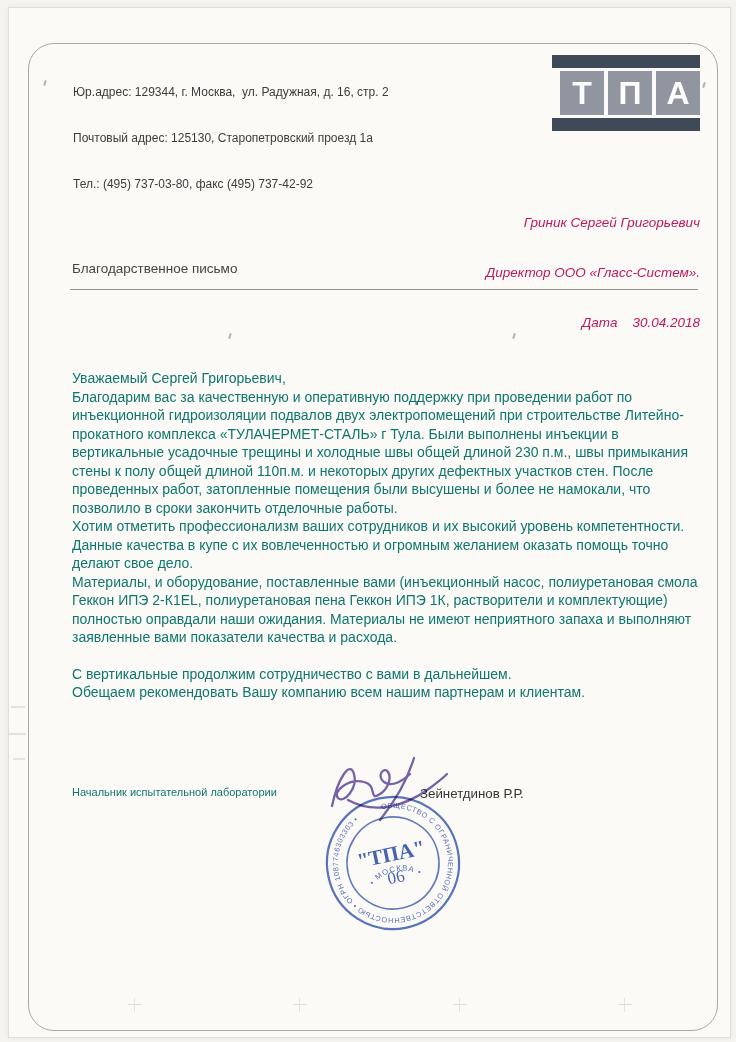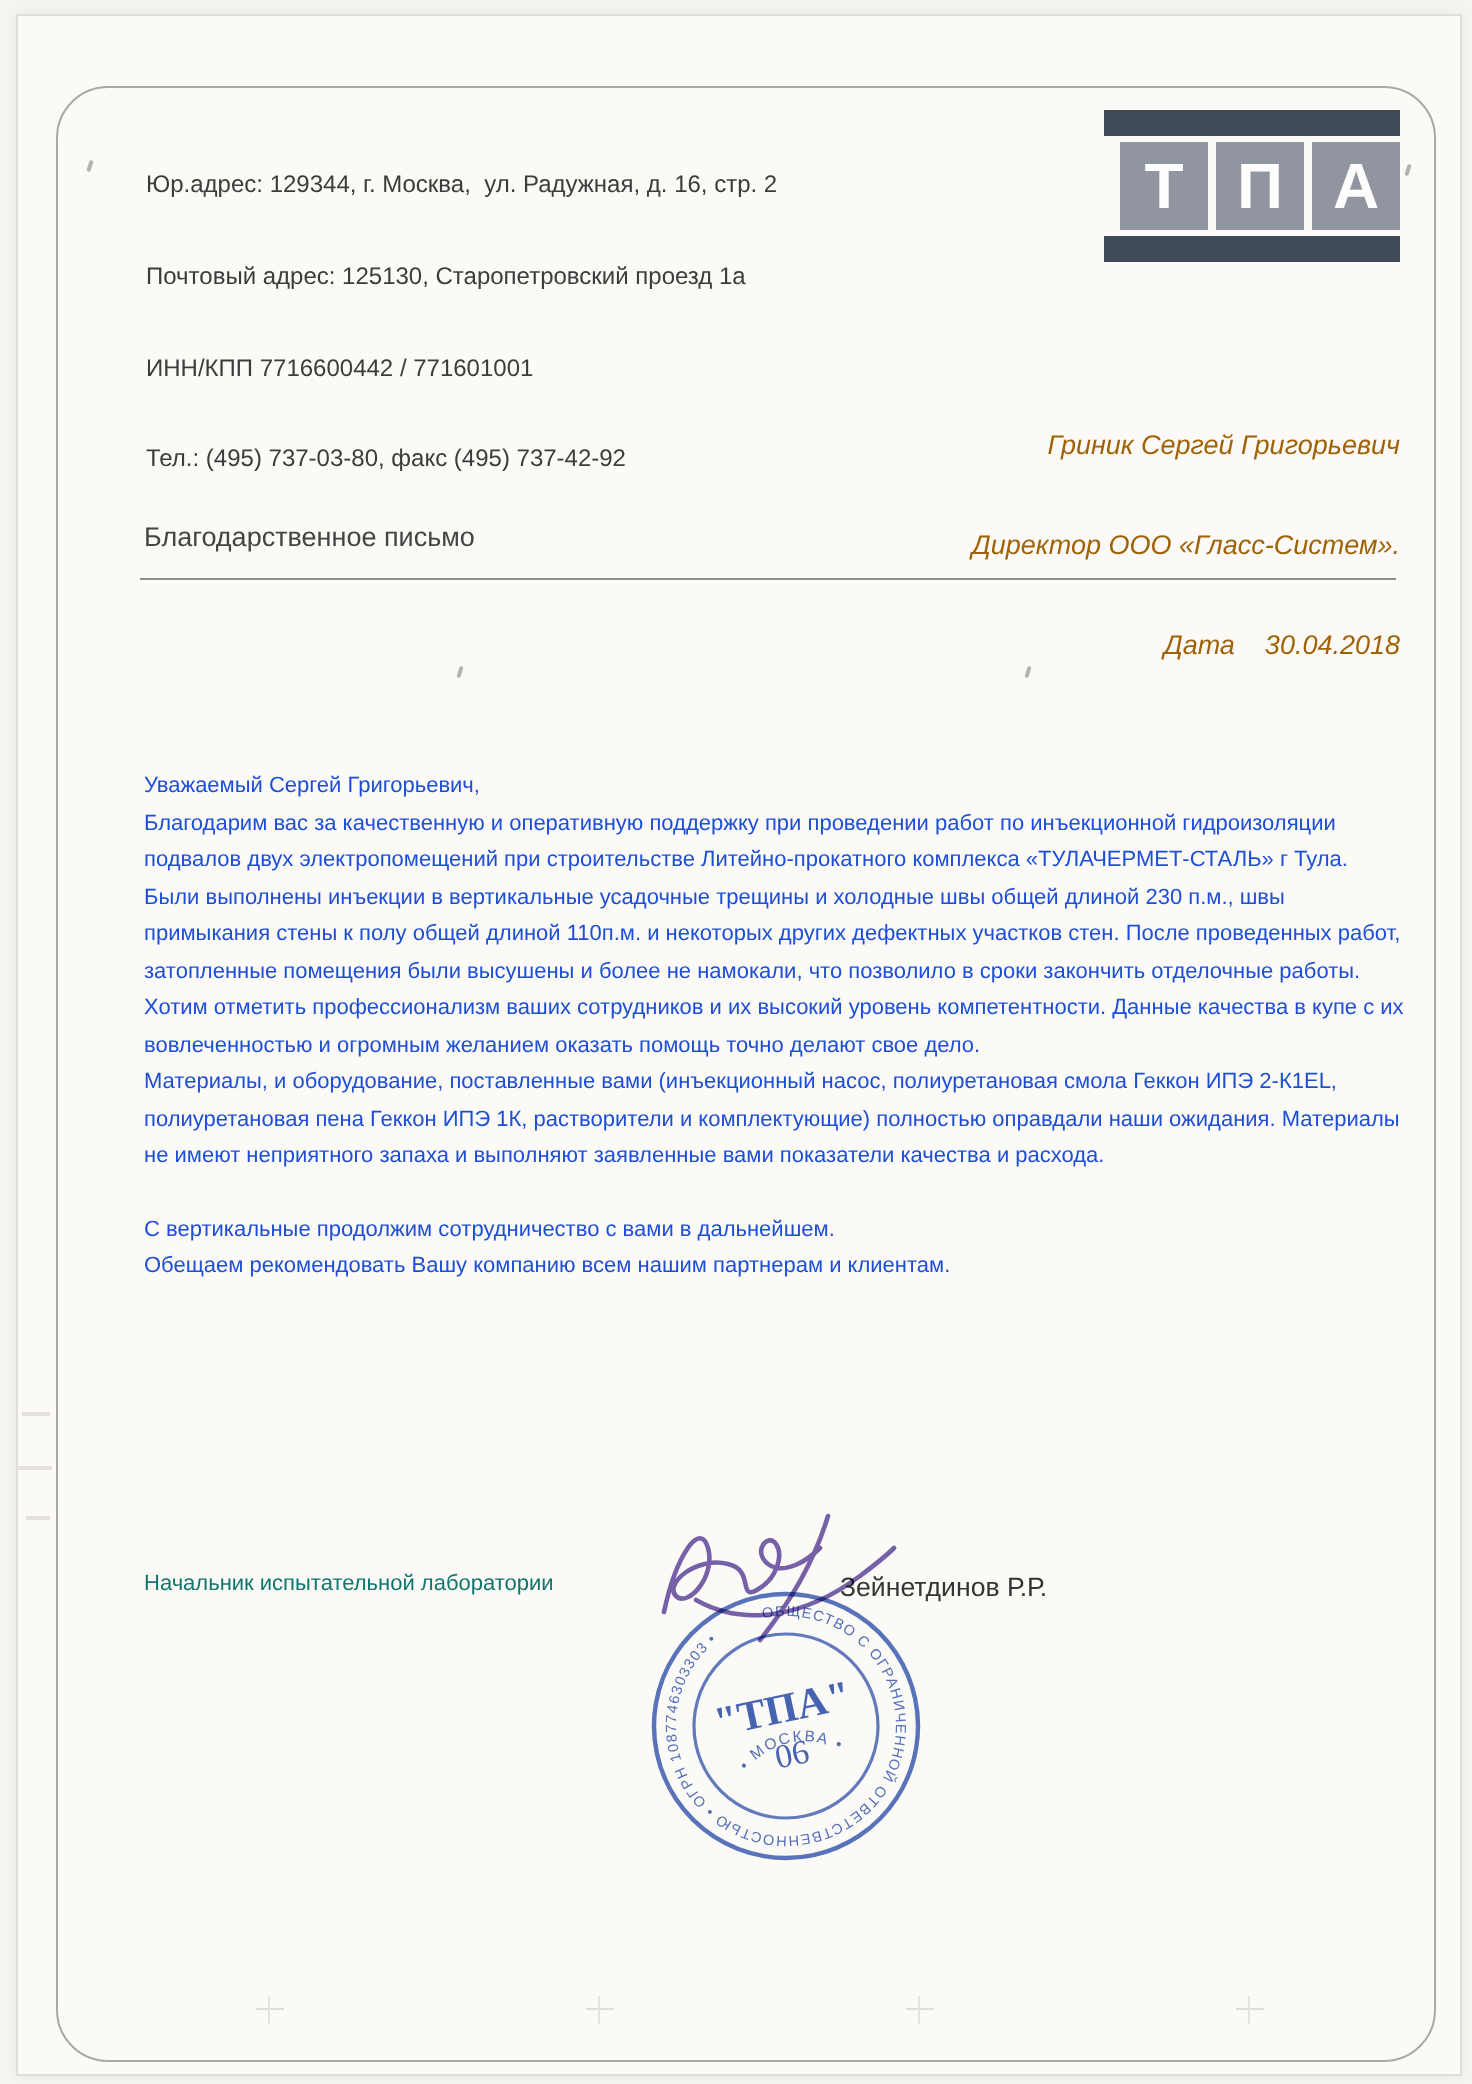--- a/index.html
+++ b/index.html
@@ -13,26 +13,26 @@
   .hdr{position:absolute;left:73px;top:55px;font-size:12px;line-height:15.2px;white-space:pre;color:#3c3c3c;}
   .hdr .co{font-weight:bold;font-size:12.5px;margin-bottom:2px;}
   
   .logo{position:absolute;left:552px;top:55px;width:148px;}
   .logo .bar{height:13px;background:#3e4a57;}
   .logo .row{display:flex;gap:4px;margin:3px 0 3px 8px;}
   .logo .sq{width:44px;height:44px;background:#9195a0;display:flex;align-items:center;justify-content:center;}
   .logo .sq span{color:#fdfdfd;font-weight:bold;font-size:32px;line-height:1;}
   
   .recipient{position:absolute;left:360px;top:181px;width:340px;text-align:right;
-             font-style:italic;font-size:13.5px;line-height:16.8px;color:#a16207;white-space:pre;}
+             font-style:italic;font-size:13.5px;line-height:16.8px;color:#be185d;white-space:pre;}
   
   .title{position:absolute;left:72px;top:261px;font-size:13.5px;color:#444;}
   .title-line{position:absolute;left:70px;top:289px;width:628px;border-top:1.5px solid #8f8f8c;}
   
-  .body{position:absolute;left:72px;top:384px;width:632px;font-size:11px;line-height:18.5px;color:#1d4ed8;}
+  .body{position:absolute;left:72px;top:369px;width:632px;font-size:14px;line-height:18.5px;color:#0f766e;}
   .body p{margin:0;}
   .closing{margin-top:18px;}
   
   .sig-label{position:absolute;left:72px;top:786px;font-size:11px;color:#0f766e;}
   .sig-name{position:absolute;left:420px;top:786px;font-size:13.3px;color:#353535;}
   .stamp{position:absolute;left:313px;top:783px;width:160px;height:160px;mix-blend-mode:multiply;opacity:.95;}
   .autograph{position:absolute;left:318px;top:748px;width:140px;height:80px;mix-blend-mode:multiply;}
   
   .speck{position:absolute;width:2px;height:6px;background:#8d8d88;border-radius:1px;
          transform:rotate(18deg);opacity:.65;}
@@ -44,21 +44,20 @@
 </head>
 <body>
 
 <div class="canvas">
   <div class="sheet"></div>
   <div class="frame"></div>
 
   <div class="hdr">
     <div>Юр.адрес: 129344, г. Москва,  ул. Радужная, д. 16, стр. 2</div>
     <div>Почтовый адрес: 125130, Старопетровский проезд 1а</div>
-    <div>ИНН/КПП 7716600442 / 771601001</div>
     <div>Тел.: (495) 737-03-80, факс (495) 737-42-92</div>
   </div>
 
   <div class="logo">
     <div class="bar"></div>
     <div class="row">
       <div class="sq">
           <span>Т</span>
         </div>
       <div class="sq">

